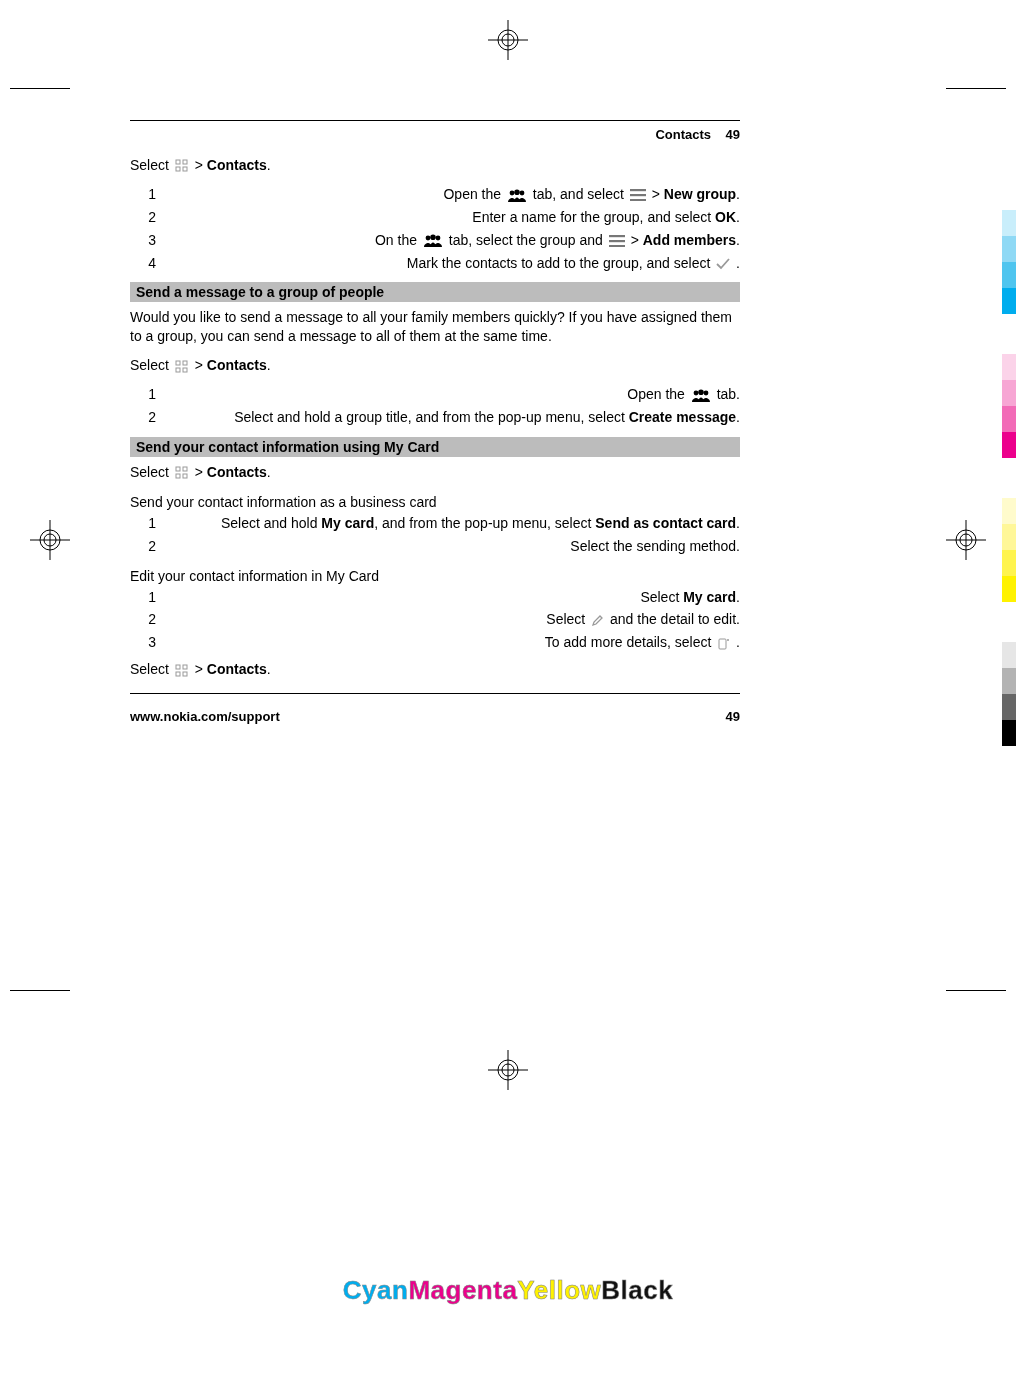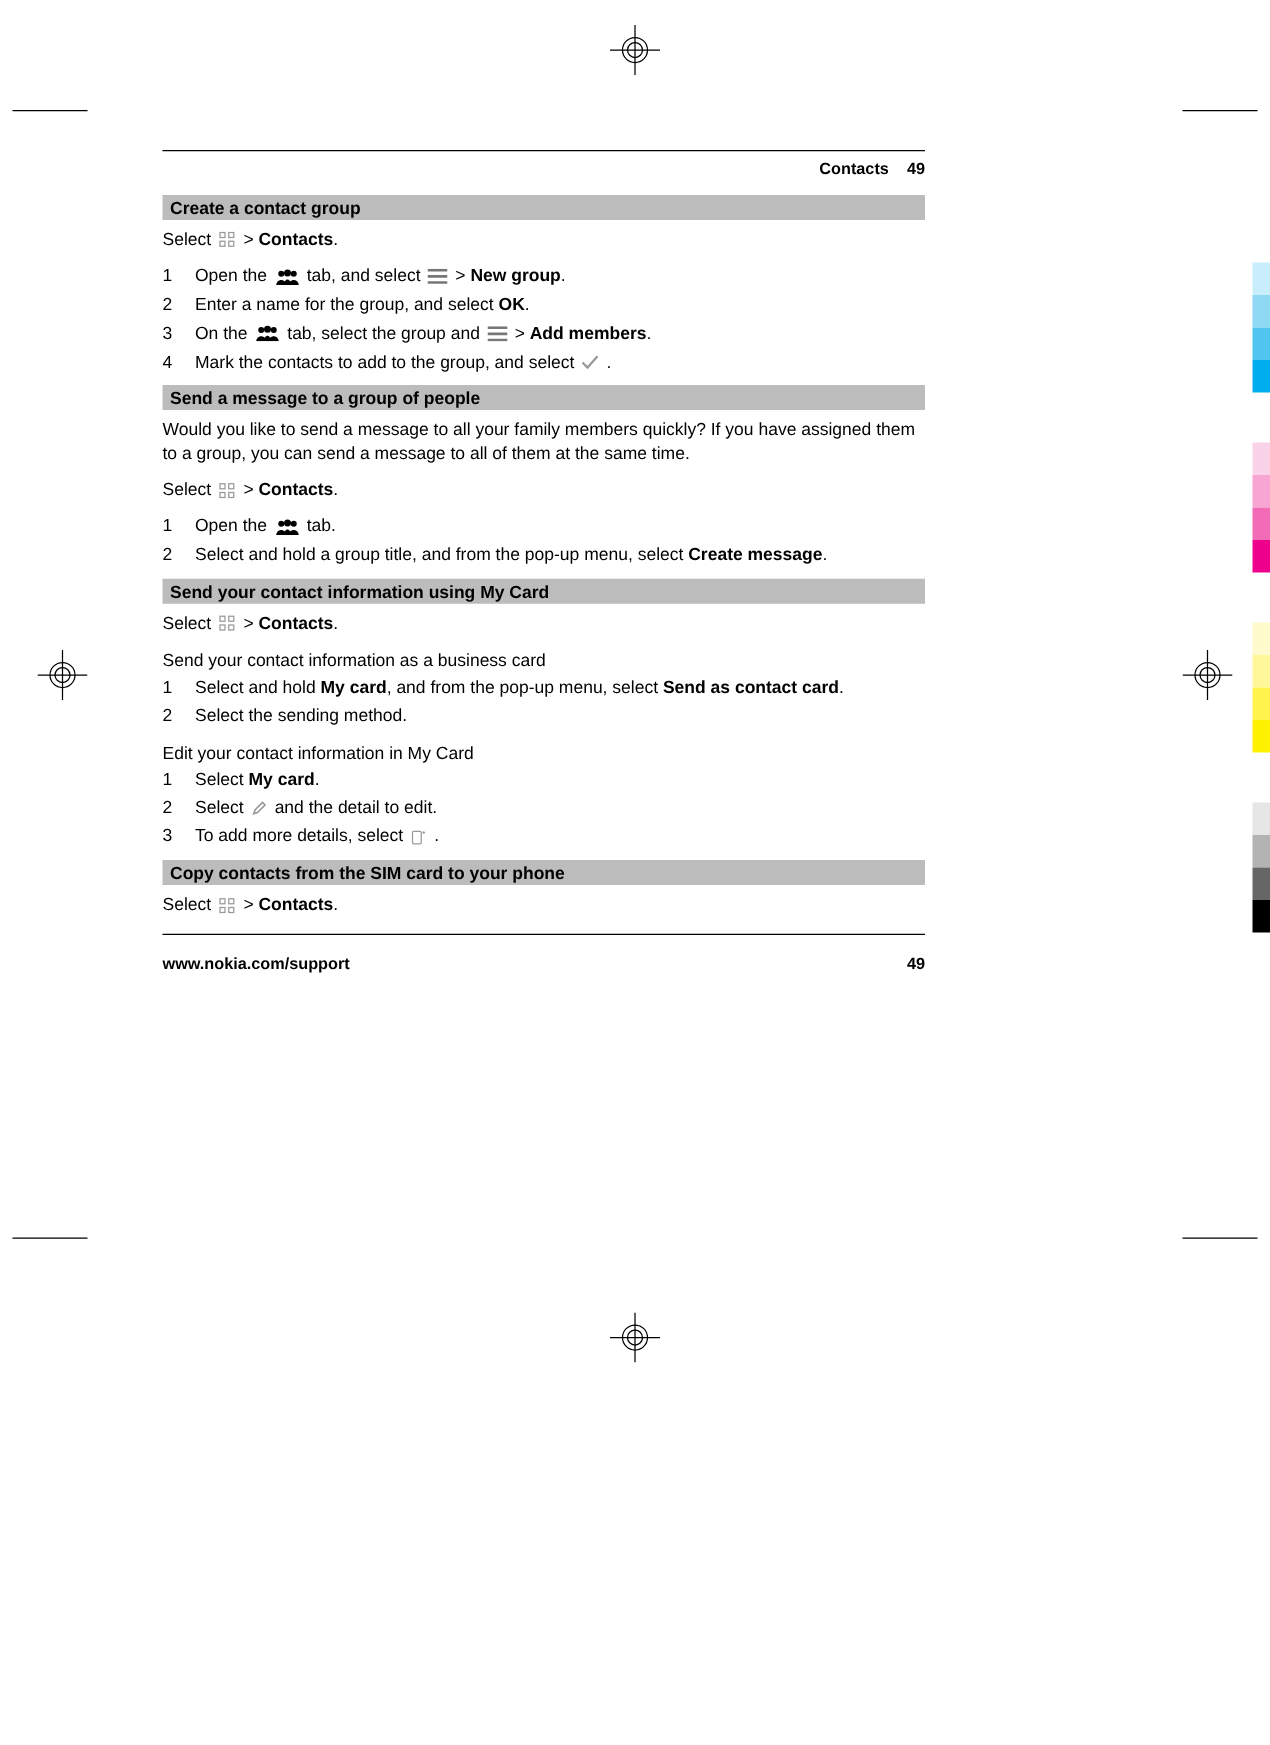--- a/index.html
+++ b/index.html
@@ -81,20 +81,21 @@
   }
   .sub-head {
     font-weight: normal;
     margin-top: 12px;
   }
   ol.steps {
     list-style: none;
     padding: 0;
     margin: 4px 0 8px 0;
     counter-reset: step;
+    text-align: right;
   }
   ol.steps > li {
     counter-increment: step;
     display: flex;
     margin: 4px 0;
     line-height: 1.35;
   }
   ol.steps > li::before {
     content: counter(step);
     width: 26px;
@@ -197,21 +198,20 @@
     <div class="cb" style="background:#000"></div>
   </div>
 
   <div class="content">
     <div class="header-line"></div>
     <div class="header-row">
       <span>Contacts</span>&nbsp;&nbsp;&nbsp;
       <span>49</span>
     </div>
 
-    <div class="section-bar">Create a contact group</div>
     <div class="para">
       <span>Select </span>
       <svg class="icon" width="14" height="14" viewBox="0 0 14 14">
           <rect x="1" y="1" width="4" height="4" fill="none" stroke="#999"></rect>
           <rect x="8" y="1" width="4" height="4" fill="none" stroke="#999"></rect>
           <rect x="1" y="8" width="4" height="4" fill="none" stroke="#999"></rect>
           <rect x="8" y="8" width="4" height="4" fill="none" stroke="#999"></rect>
         </svg>
       <span>  &gt; </span><span class="b">Contacts</span><span>.</span>
     </div>
@@ -346,32 +346,34 @@
         <svg class="icon" width="13" height="14" viewBox="0 0 13 14">
               <rect x="2" y="2" width="7" height="10" rx="1" fill="none" stroke="#999"></rect>
               <line x1="10" y1="3" x2="12" y2="3" stroke="#999"></line>
               <line x1="11" y1="2" x2="11" y2="4" stroke="#999"></line>
             </svg>
         <span>.</span>
       </span>
         </li>
     </ol>
 
-    <div class="section-bar">Copy contacts from the SIM card to your phone</div>
     <div class="para">
       <span>Select </span>
       <svg class="icon" width="14" height="14" viewBox="0 0 14 14">
           <rect x="1" y="1" width="4" height="4" fill="none" stroke="#999"></rect>
           <rect x="8" y="1" width="4" height="4" fill="none" stroke="#999"></rect>
           <rect x="1" y="8" width="4" height="4" fill="none" stroke="#999"></rect>
           <rect x="8" y="8" width="4" height="4" fill="none" stroke="#999"></rect>
         </svg>
       <span>  &gt; </span><span class="b">Contacts</span><span>.</span>
     </div>
 
     <div class="footer">
       <span>www.nokia.com/support</span>
       <span>49</span>
     </div>
   </div>
 
+  <div class="cmyk-label outline">
+    <span class="c">Cyan</span><span class="m">Magenta</span><span class="y">Yellow</span><span class="k">Black</span>
+  </div>
 
 </div>
 
 </body></html>

